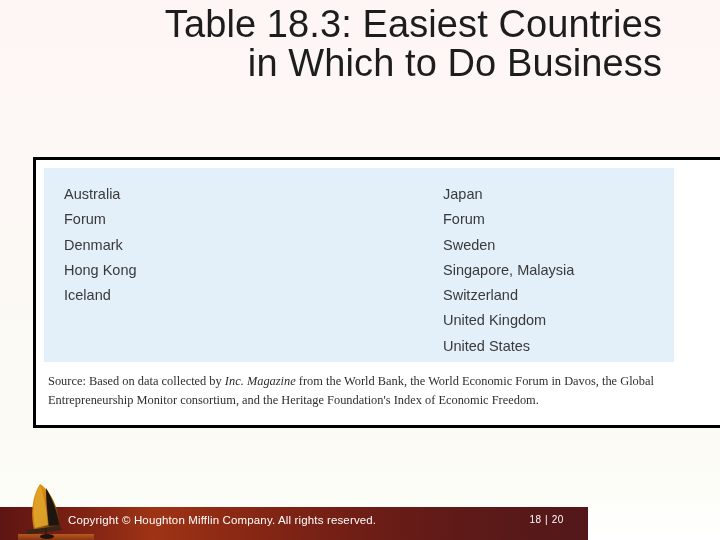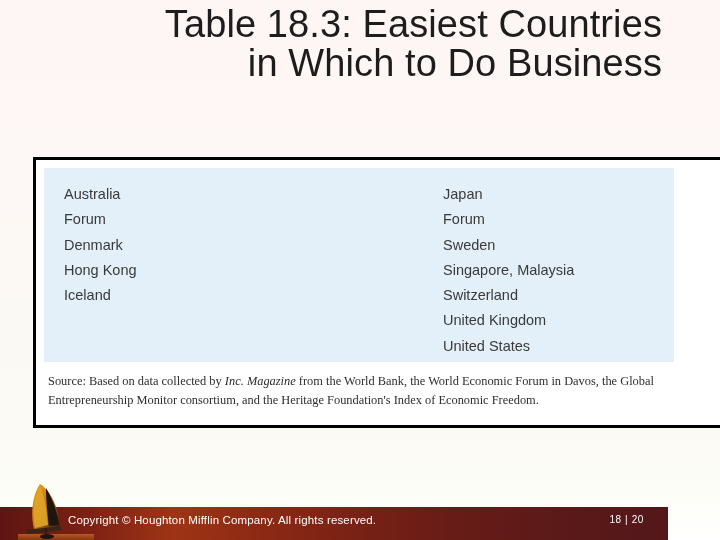--- a/index.html
+++ b/index.html
@@ -86,21 +86,21 @@
     color: #2e2e2e;
     font-family: Liberation Serif, serif;
   }
   #source-note .ital { font-style: italic; }
 
   
   #footer-bar {
     position: absolute;
     left: 0;
     bottom: 0;
-    width: 668px;
+    width: 588px;
     height: 33px;
     background: linear-gradient(90deg,
         #5e1513 0%,
         #7a1f13 12%,
         #9e3415 26%,
         #8e2a14 38%,
         #7a2215 52%,
         #6a1c16 66%,
         #5d1a18 80%,
         #53171a 100%);

